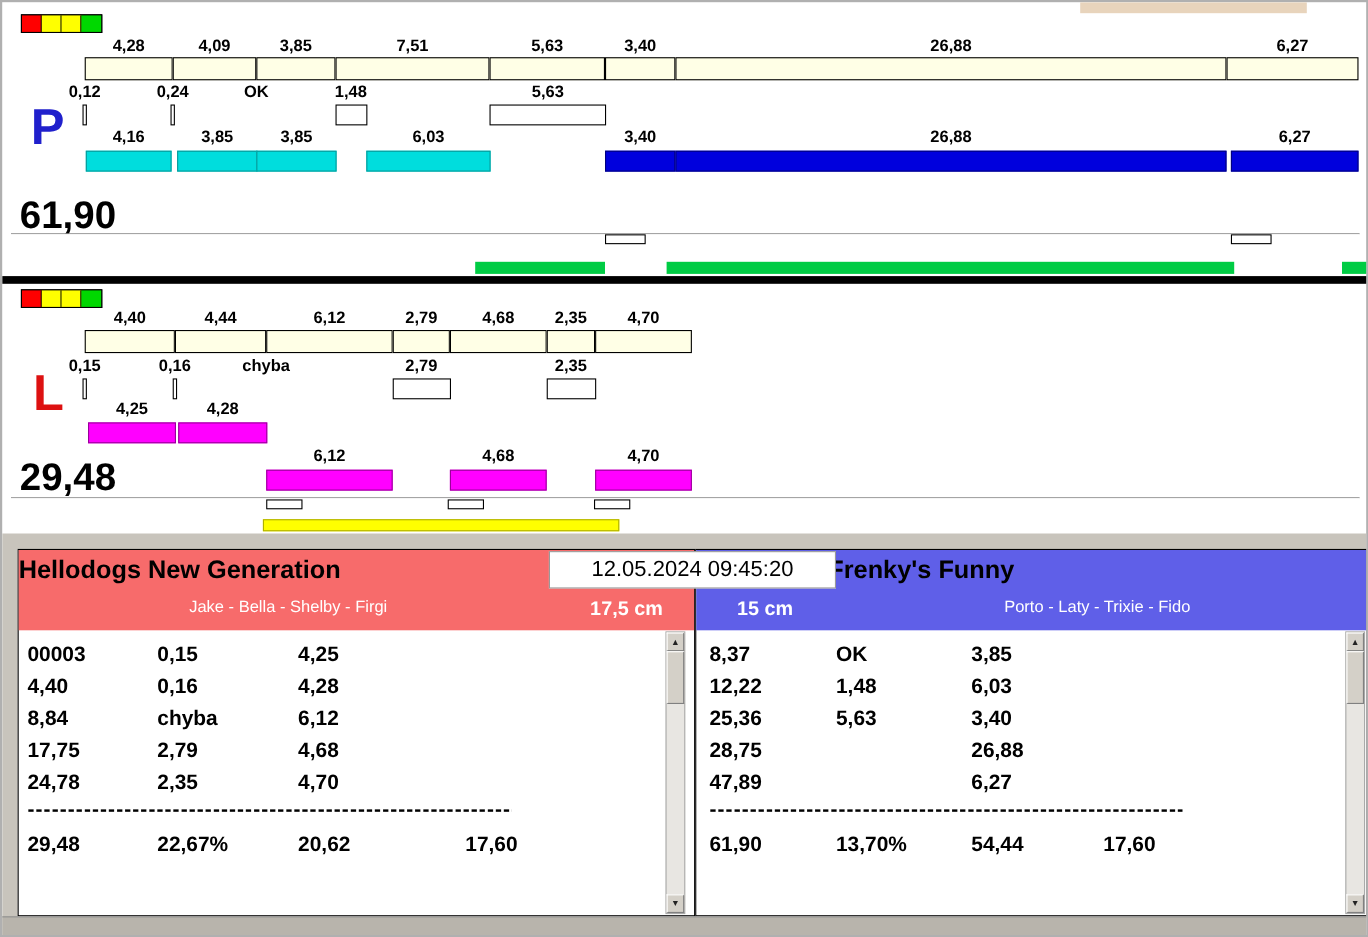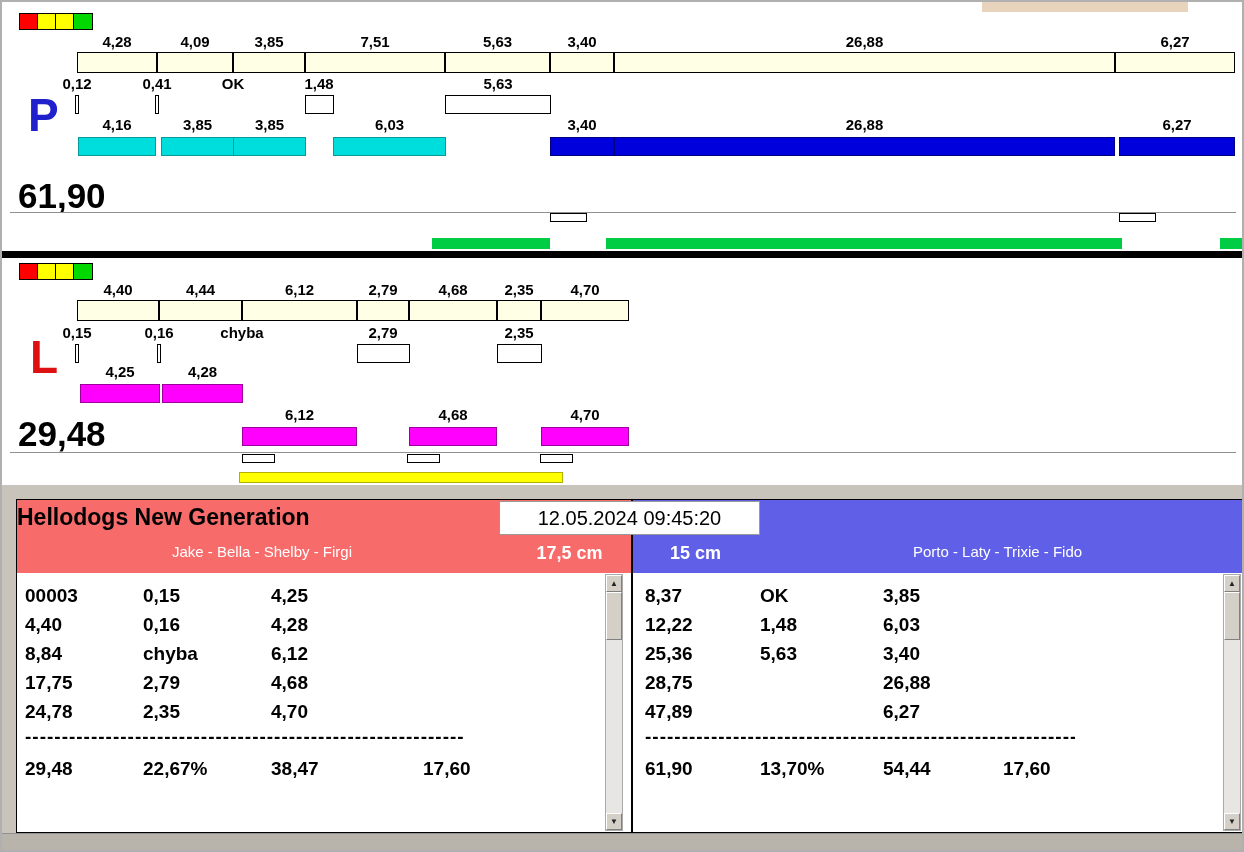--- a/index.html
+++ b/index.html
@@ -64,21 +64,21 @@
   <div class="seg" style="left:75px;top:50px;width:80px"></div>
   <div class="seg" style="left:155px;top:50px;width:76px"></div>
   <div class="seg" style="left:231px;top:50px;width:72px"></div>
   <div class="seg" style="left:303px;top:50px;width:140px"></div>
   <div class="seg" style="left:443px;top:50px;width:105px"></div>
   <div class="seg" style="left:548px;top:50px;width:64px"></div>
   <div class="seg" style="left:612px;top:50px;width:501px"></div>
   <div class="seg" style="left:1113px;top:50px;width:120px"></div>
 
   <div class="lbl" style="left:50px;top:73px;width:50px">0,12</div>
-  <div class="lbl" style="left:130px;top:73px;width:50px">0,41</div>
+  <div class="lbl" style="left:130px;top:73px;width:50px">0,24</div>
   <div class="lbl" style="left:206px;top:73px;width:50px">OK</div>
   <div class="lbl" style="left:292px;top:73px;width:50px">1,48</div>
   <div class="lbl" style="left:471px;top:73px;width:50px">5,63</div>
 
   <div class="tick" style="left:73px;top:93px"></div>
   <div class="tick" style="left:153px;top:93px"></div>
   <div class="wbox" style="left:303px;top:93px;width:29px;height:19px"></div>
   <div class="wbox" style="left:443px;top:93px;width:106px;height:19px"></div>
 
   <div class="letter" style="left:26px;top:90px;color:#2020cc">P</div>
@@ -194,32 +194,33 @@
     <div class="cell" style="left:254px;top:172px">4,68</div>
 
     <div class="cell" style="left:8px;top:201px">24,78</div>
     <div class="cell" style="left:126px;top:201px">2,35</div>
     <div class="cell" style="left:254px;top:201px">4,70</div>
 
     <div class="cell dash" style="left:8px;top:226px;width:440px">--------------------------------------------------------------</div>
 
     <div class="cell" style="left:8px;top:258px">29,48</div>
     <div class="cell" style="left:126px;top:258px">22,67%</div>
-    <div class="cell" style="left:254px;top:258px">38,47</div>
+    <div class="cell" style="left:254px;top:258px">20,62</div>
     <div class="cell" style="left:406px;top:258px">17,60</div>
 
     <div class="sb" style="left:588px;top:74px;height:257px">
       <div class="arr" style="top:0">▲</div>
       <div class="thumb" style="top:17px;height:48px"></div>
       <div class="arr" style="bottom:0">▼</div>
     </div>
   </div>
 
   <div class="block" style="left:630px;top:497px;width:611px;height:334px">
     <div class="abs" style="left:0;top:0;width:609px;height:73px;background:#5f5fe8">
+      <div class="hdrtitle" style="left:120px;top:4px;width:489px">Frenky's Funny</div>
       <div class="hdrcm" style="left:20px;top:42px;width:85px">15 cm</div>
       <div class="hdrsub" style="left:120px;top:43px;width:489px">Porto - Laty - Trixie - Fido</div>
     </div>
 
     <div class="cell" style="left:12px;top:85px">8,37</div>
     <div class="cell" style="left:127px;top:85px">OK</div>
     <div class="cell" style="left:250px;top:85px">3,85</div>
 
     <div class="cell" style="left:12px;top:114px">12,22</div>
     <div class="cell" style="left:127px;top:114px">1,48</div>

